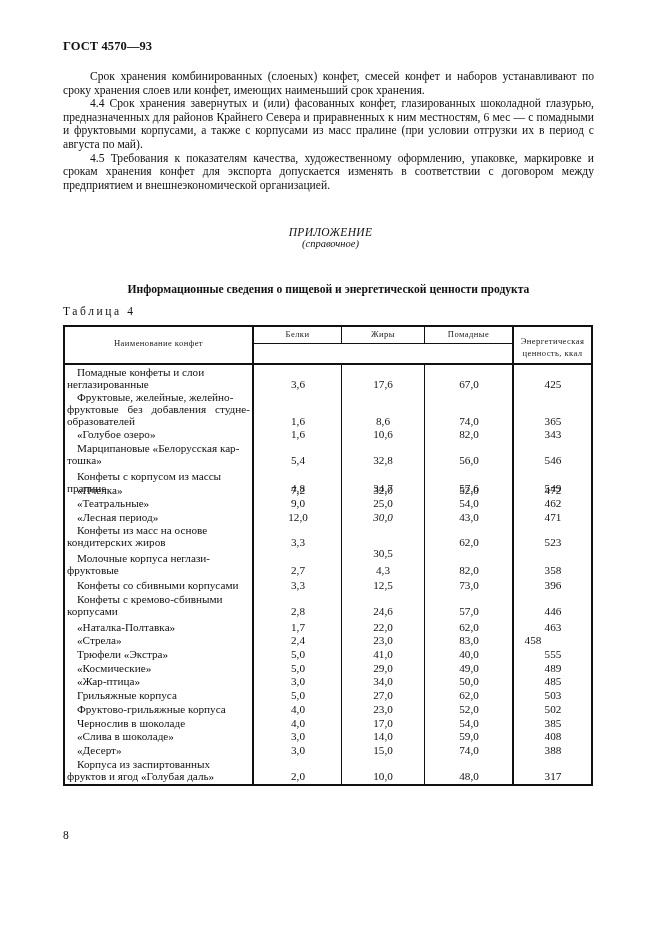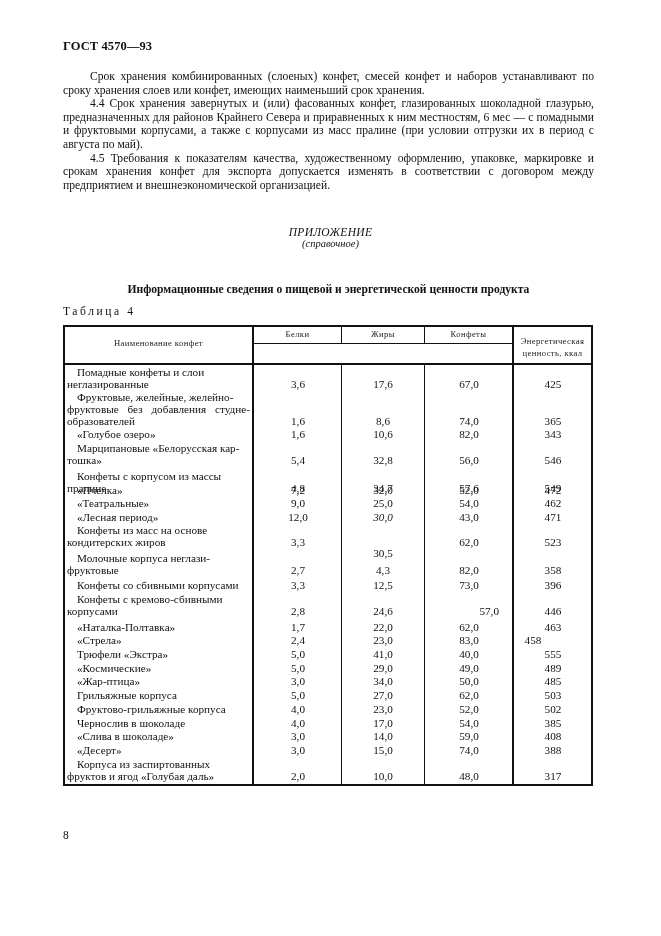--- a/index.html
+++ b/index.html
@@ -51,21 +51,21 @@
   <div class="vline" style="left:447px;width:2px;"></div>
 
   <div style="position:absolute;left:189px;width:258px;top:16px;height:1px;background:#111;"></div>
   <div class="hline" style="top:36px;"></div>
 
   <div style="position:absolute;left:189px;width:258px;top:17px;height:19px;background:#fff;"></div>
 
   <div class="hdr" style="left:0;width:187px;top:11px;">Наименование конфет</div>
   <div class="hdr" style="left:189px;width:87px;top:2px;">Белки</div>
   <div class="hdr" style="left:277px;width:82px;top:2px;">Жиры</div>
-  <div class="hdr" style="left:360px;width:87px;top:2px;">Конфеты</div>
+  <div class="hdr" style="left:360px;width:87px;top:2px;">Помадные</div>
   <div class="hdr" style="left:449px;width:77px;top:8px;line-height:12px;text-align:center;">
     <div>Энергетическая</div>
     <div>ценность, ккал</div>
   </div>
 
   <div id="rows">
       <div class="row" style="top: 39px;">
         <div class="name"><span class="first">Помадные конфеты и слои</span><span>неглазированные</span></div>
         <div class="v" style="left: 203px; top: 12.2px;">3,6</div>
         <div class="v" style="left: 288px; top: 12.2px;">17,6</div>
@@ -149,21 +149,21 @@
         </div>
         <div class="v" style="left: 203px; top: 0px;">3,3</div>
         <div class="v" style="left: 288px; top: 0px;">12,5</div>
         <div class="v" style="left: 374px; top: 0px;">73,0</div>
         <div class="v" style="left: 458px; top: 0px;">396</div>
       </div>
       <div class="row" style="top: 266px;">
         <div class="name"><span class="first">Конфеты с кремово-сбивными</span><span>корпусами</span></div>
         <div class="v" style="left: 203px; top: 12.2px;">2,8</div>
         <div class="v" style="left: 288px; top: 12.2px;">24,6</div>
-        <div class="v" style="left: 374px; top: 12.2px; text-align: right;">57,0</div>
+        <div class="v" style="left: 374px; top: 12.2px;">57,0</div>
         <div class="v" style="left: 458px; top: 12.2px;">446</div>
       </div>
       <div class="row" style="top: 294px;">
         <div class="name">
           <span class="first">«Наталка-Полтавка»</span>
         </div>
         <div class="v" style="left: 203px; top: 0px;">1,7</div>
         <div class="v" style="left: 288px; top: 0px;">22,0</div>
         <div class="v" style="left: 374px; top: 0px;">62,0</div>
         <div class="v" style="left: 458px; top: 0px;">463</div>

